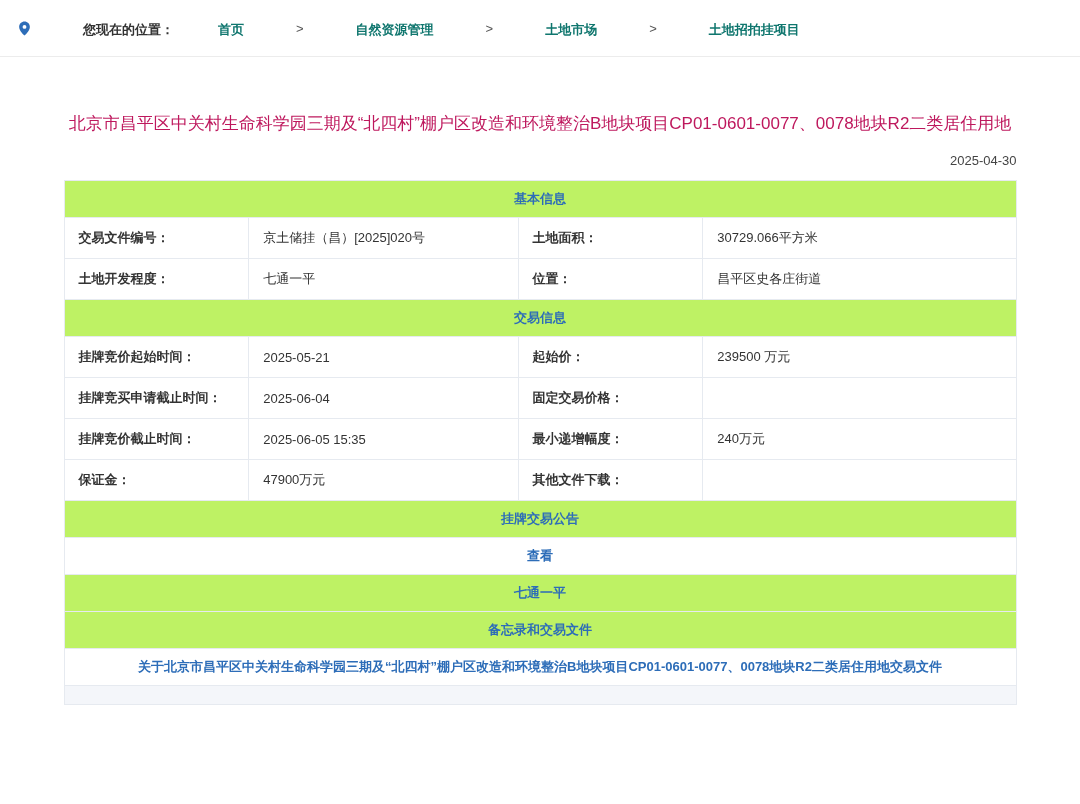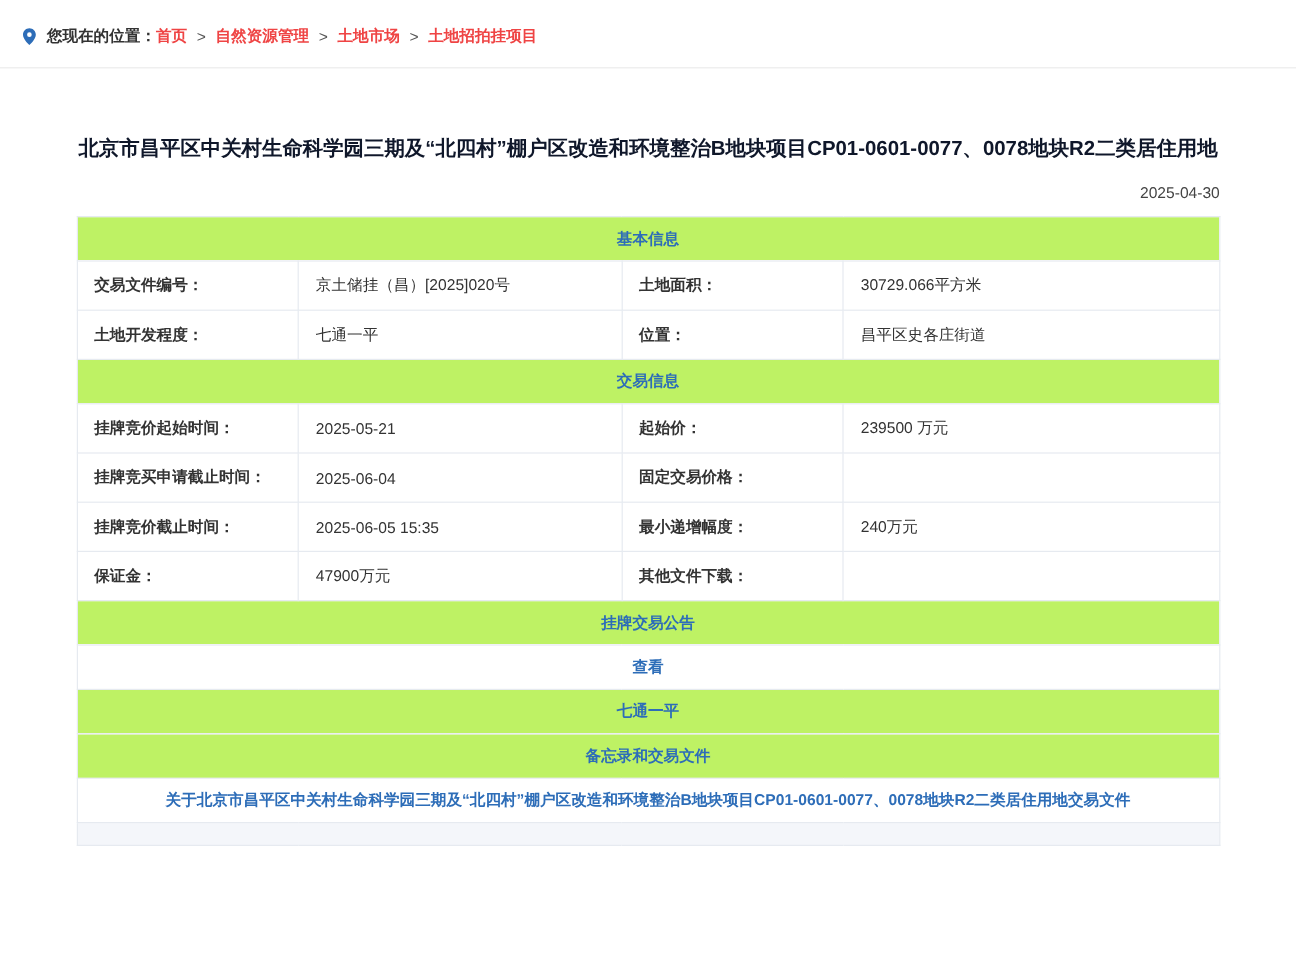--- a/index.html
+++ b/index.html
@@ -5,41 +5,42 @@
   * { margin: 0; padding: 0; box-sizing: border-box; }
   html, body { width: 1080px; height: 804px; overflow: hidden; }
   body {
     background: #ffffff;
     font-family: "Liberation Sans", "DejaVu Sans", sans-serif;
     color: #333;
   }
   
   .breadcrumb-bar {
     display: flex;
-    align-items: center;
+    align-items: flex-start;
     padding: 21px 18px 17px 18px;
     border-bottom: 1px solid #ececec;
     font-size: 13px;
     font-weight: 700;
     color: #333;
+    gap: 44px;
   }
   .pin { display: inline-flex; margin-right: 8px; }
   .pin svg { width: 13px; height: 15px; }
   .bc-label { color: #333; }
-  .bc-item { color: #ef4444; text-decoration: none; cursor: pointer; }
+  .bc-item { color: #0f766e; text-decoration: none; cursor: pointer; }
   .bc-sep { margin: 0 8px; color: #555; font-weight: 400; }
 
   
   .content { width: 953px; margin: 0 auto; padding-top: 53px; }
   .page-title {
     font-size: 17px;
-    font-weight: 700;
+    font-weight: 400;
     line-height: 1.6;
     text-align: center;
-    color: #0f172a;
+    color: #be185d;
   }
   .pub-date {
     text-align: right;
     font-size: 13px;
     color: #444;
     margin: 16px 0 12px 0;
   }
 
   
   table.info {

